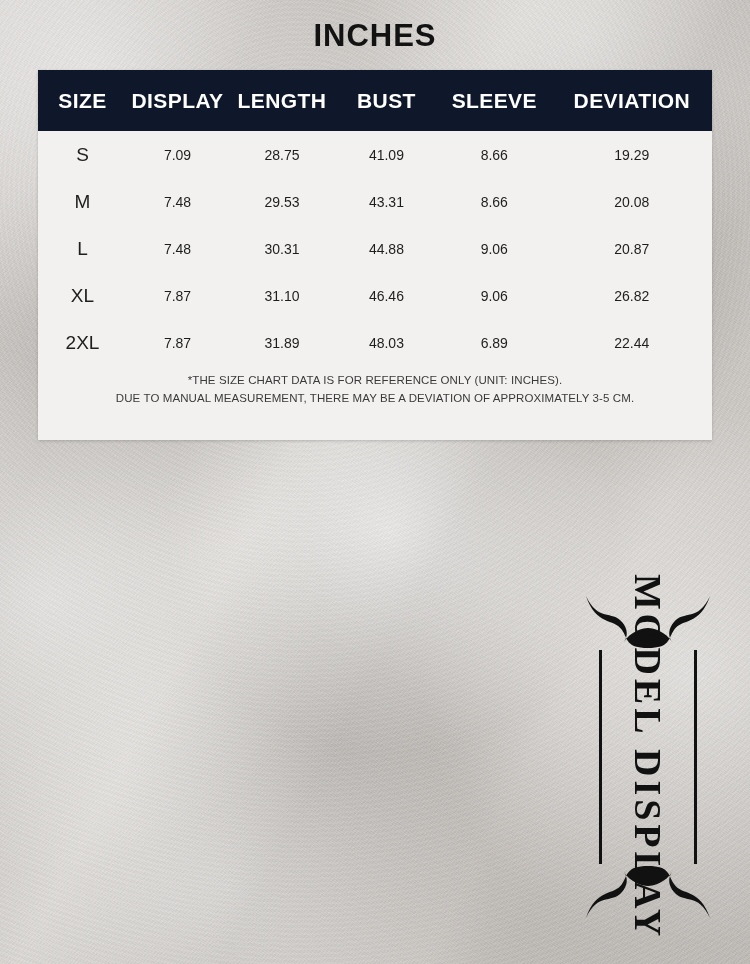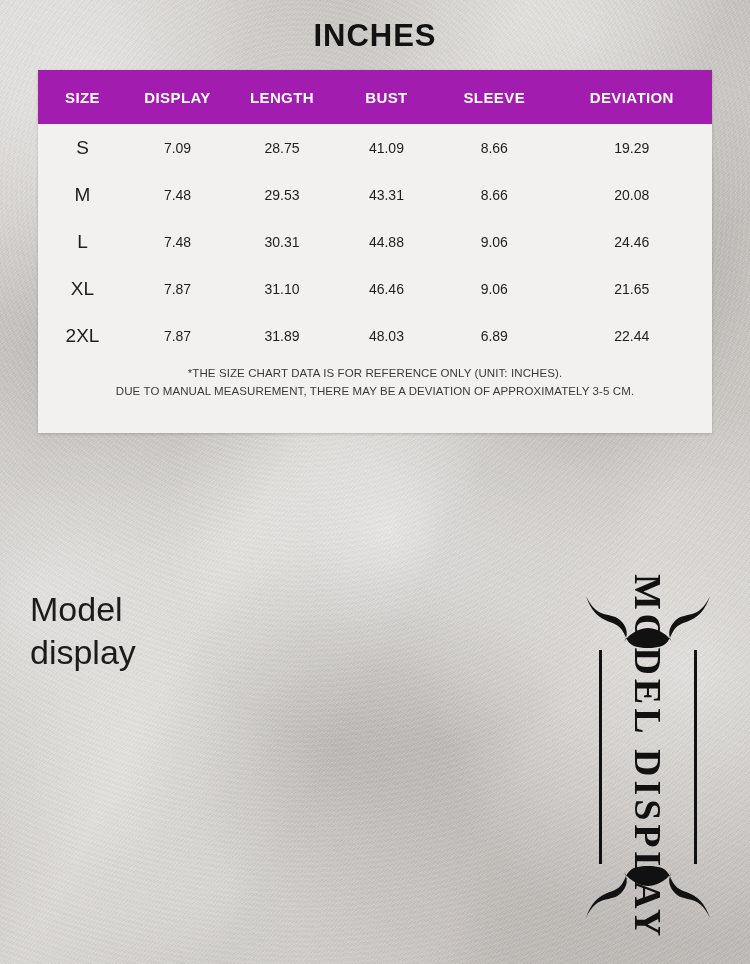--- a/index.html
+++ b/index.html
@@ -64,23 +64,23 @@
     width: 674px;
     background: #f2f1ef;
     box-shadow: 0 1px 3px rgba(0,0,0,.18);
   }
   table.size-table {
     width: 100%;
     border-collapse: collapse;
     table-layout: fixed;
   }
   table.size-table thead th {
-    background: #a21caf;
+    background: #0f172a;
     color: #ffffff;
-    font-size: 15px;
+    font-size: 21px;
     font-weight: bold;
     padding: 19px 0 18px;
     letter-spacing: .4px;
     text-align: center;
   }
   table.size-table tbody td {
     text-align: center;
     font-size: 14px;
     color: #1e1e1e;
     padding: 12.5px 0;
@@ -191,51 +191,47 @@
           <td>43.31</td>
           <td>8.66</td>
           <td>20.08</td>
         </tr>
         <tr>
           <td class="sz">L</td>
           <td>7.48</td>
           <td>30.31</td>
           <td>44.88</td>
           <td>9.06</td>
-          <td>24.46</td>
+          <td>20.87</td>
         </tr>
         <tr>
           <td class="sz">XL</td>
           <td>7.87</td>
           <td>31.10</td>
           <td>46.46</td>
           <td>9.06</td>
-          <td>21.65</td>
+          <td>26.82</td>
         </tr>
         <tr>
           <td class="sz">2XL</td>
           <td>7.87</td>
           <td>31.89</td>
           <td>48.03</td>
           <td>6.89</td>
           <td>22.44</td>
         </tr>
       </tbody>
     </table>
 
     <div class="chart-note">
       <div>*THE SIZE CHART DATA IS FOR REFERENCE ONLY (UNIT: INCHES).</div>
       <div>DUE TO MANUAL MEASUREMENT, THERE MAY BE A DEVIATION OF APPROXIMATELY 3-5 CM.</div>
     </div>
   </div>
 
-  <div class="model-heading">
-    <div>Model</div>
-    <div>display</div>
-  </div>
 
   <div class="badge">
     <svg width="140" height="330" viewBox="0 0 140 330" aria-hidden="true">
 
       <path d="M8,4 C20,30 34,18 44,30 C50,37 50,44 46,50 C52,40 64,36 70,36 C76,36 88,40 94,50 C90,44 90,37 96,30 C106,18 120,30 132,4 C122,34 104,26 96,38 C90,47 92,56 70,56 C48,56 50,47 44,38 C36,26 18,34 8,4 Z" fill="#111"></path>
 
       <path d="M8,326 C20,300 34,312 44,300 C50,293 50,286 46,280 C52,290 64,294 70,294 C76,294 88,290 94,280 C90,286 90,293 96,300 C106,312 120,300 132,326 C122,296 104,304 96,292 C90,283 92,274 70,274 C48,274 50,283 44,292 C36,304 18,296 8,326 Z" fill="#111"></path>
 
       <rect x="21" y="58" width="3" height="214" fill="#111"></rect>
       <rect x="116" y="58" width="3" height="214" fill="#111"></rect>

